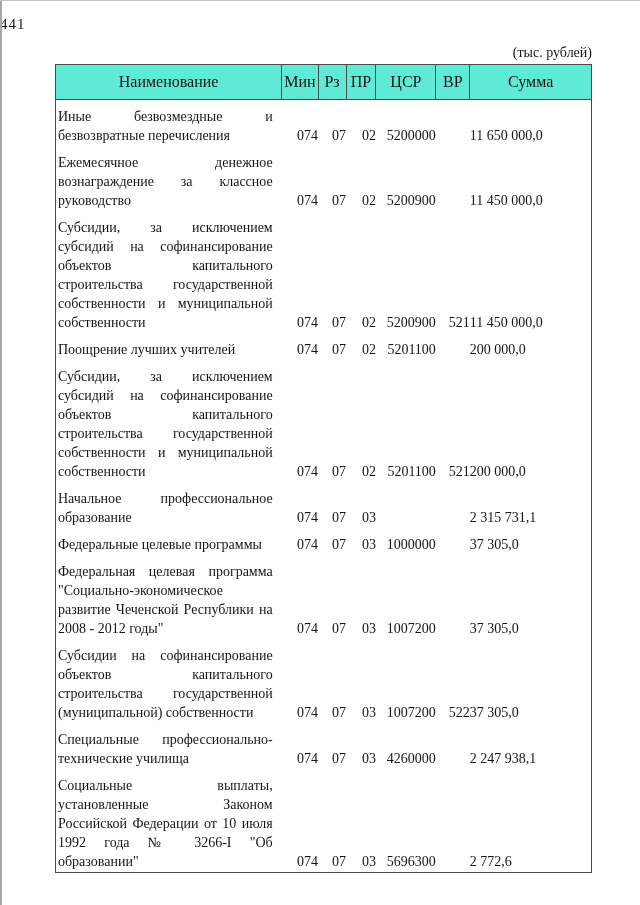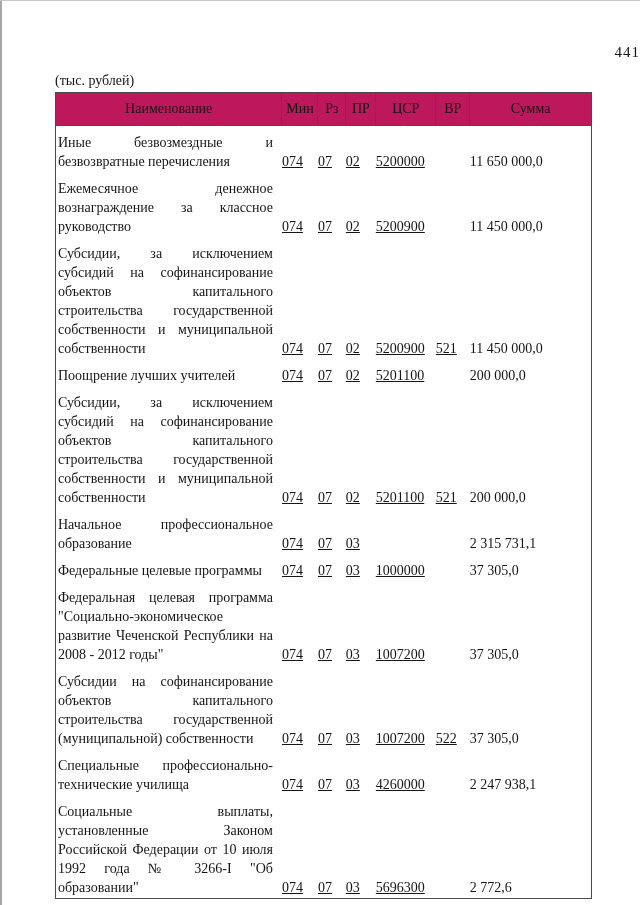--- a/index.html
+++ b/index.html
@@ -26,67 +26,67 @@
   }
   .scan-edge-top {
     position: absolute;
     left: 0;
     top: 0;
     width: 100%;
     height: 1px;
     background: #c6c6c6;
   }
   .page-number {
-    text-align: right;
-    padding-top: 44px;
+    text-align: left;
+    padding-top: 16px;
     font-size: 15px;
     letter-spacing: 1px;
   }
   .units-note {
     width: 537px;
     margin: 12px 0 3px 55px;
+    text-align: right;
     font-size: 14px;
   }
   table.budget {
     border-collapse: collapse;
     margin-left: 55px;
     width: 537px;
     font-size: 14px;
     border: 1px solid #4a4a4a;
   }
   col.c-name { width: 227px; }
   col.c-min  { width: 36px; }
   col.c-rz   { width: 28px; }
   col.c-pr   { width: 30px; }
   col.c-csr  { width: 60px; }
   col.c-vr   { width: 34px; }
   col.c-sum  { width: 122px; }
   thead th {
     border: 1px solid #4a4a4a;
     font-weight: normal;
-    font-size: 14px;
+    font-size: 16px;
     padding: 8px 2px;
     text-align: center;
-    background: #be185d;
+    background: #5eead4;
   }
   tbody td {
     vertical-align: bottom;
     padding: 7px 0 1px 0;
     line-height: 19px;
     font-size: 14px;
   }
   tbody td.name {
     text-align: justify;
     padding-left: 2px;
     padding-right: 9px;
   }
   tbody td.code {
-    text-align: left;
+    text-align: right;
     white-space: nowrap;
-    text-decoration: underline;
   }
   tbody td.sum {
     padding-right: 6px;
     white-space: nowrap;
   }
   tbody tr:last-child td {
   }
 </style>
 </head>
 <body>

